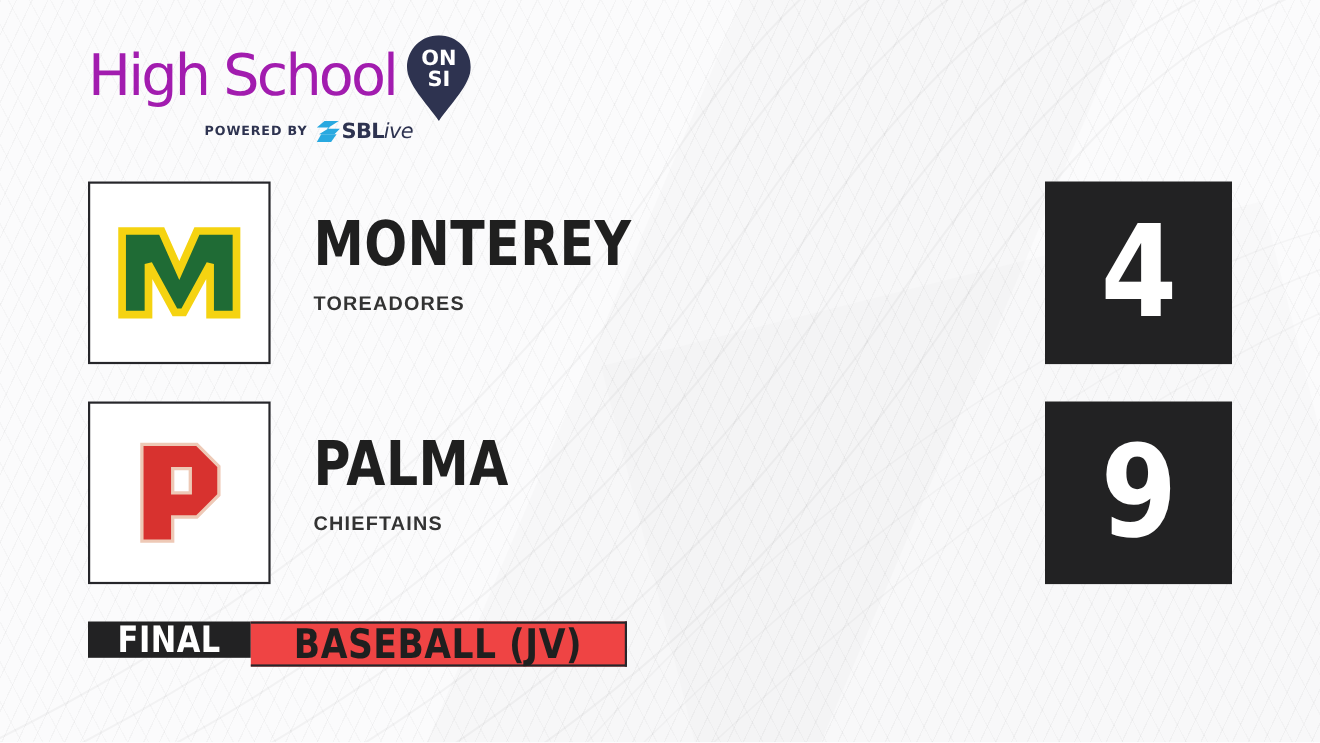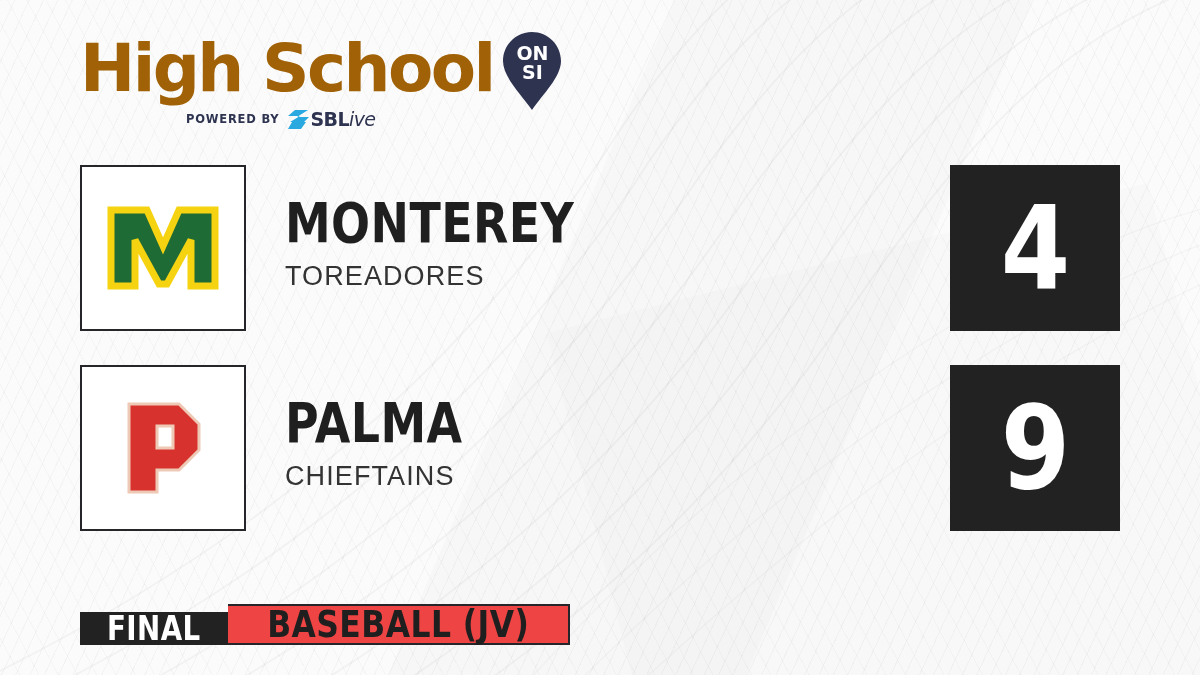--- a/index.html
+++ b/index.html
@@ -79,25 +79,25 @@
     width: 440px;
     height: 100px;
   }
   .brand-row {
     display: flex;
     align-items: center;
     height: 66px;
   }
   .brand-wordmark {
     font-family: "DejaVu Sans", sans-serif;
-    font-weight: 700;
-    font-size: 66px;
+    font-weight: 400;
+    font-size: 52px;
     line-height: 58px;
     letter-spacing: -2.6px;
-    color: #a16207;
+    color: #a21caf;
     white-space: nowrap;
   }
   .brand-pin {
     position: relative;
     width: 58px;
     height: 78px;
     margin-left: 10px;
     margin-top: 4px;
     flex: 0 0 auto;
   }
@@ -191,22 +191,22 @@
     line-height: 56px;
     letter-spacing: 0.5px;
     color: #1f1f1f;
     transform: scaleX(0.82);
     transform-origin: left center;
     white-space: nowrap;
   }
   .team-mascot {
     margin-top: 14px;
     font-family: "Liberation Sans", sans-serif;
-    font-weight: 400;
-    font-size: 27px;
+    font-weight: 700;
+    font-size: 18px;
     line-height: 22px;
     letter-spacing: 1.1px;
     color: #333333;
     white-space: nowrap;
   }
 
   .score-box {
     position: absolute;
     left: 870px;
     top: 0;
@@ -227,21 +227,21 @@
     transform-origin: center center;
   }
 
   
   .status-bar {
     position: absolute;
     left: 80px;
     top: 565px;
     height: 80px;
     display: flex;
-    align-items: flex-end;
+    align-items: flex-start;
   }
   .status-final {
     width: 148px;
     background: #222223;
     display: flex;
     align-items: center;
     justify-content: center;
   }
   .status-final-text {
     font-family: "DejaVu Sans", sans-serif;

